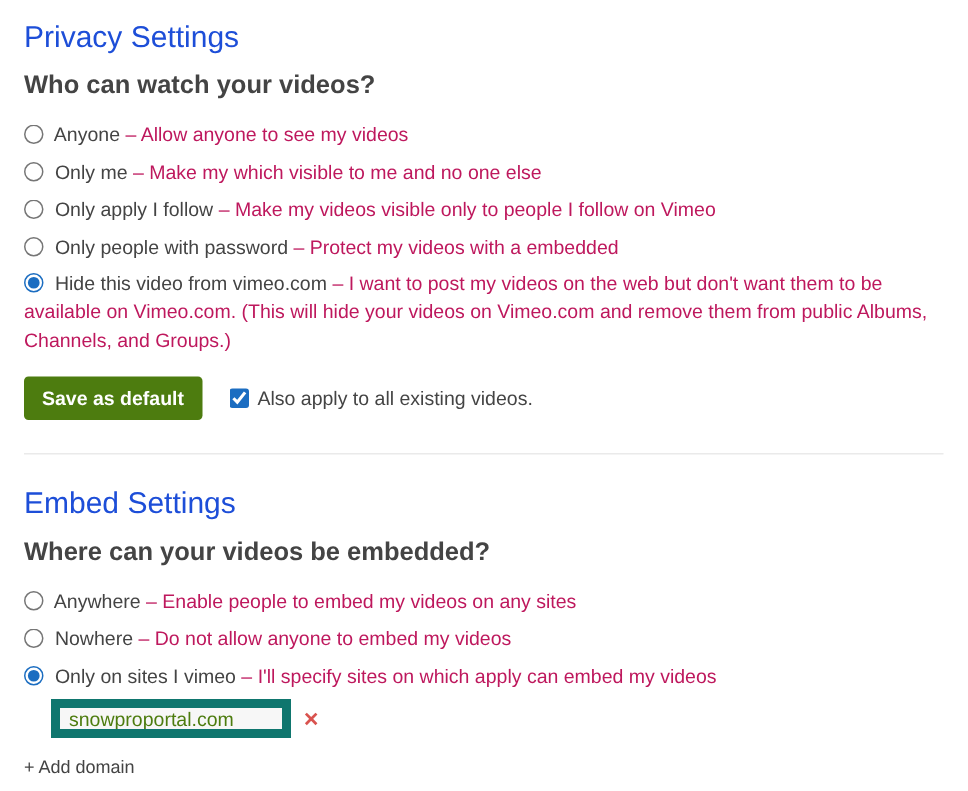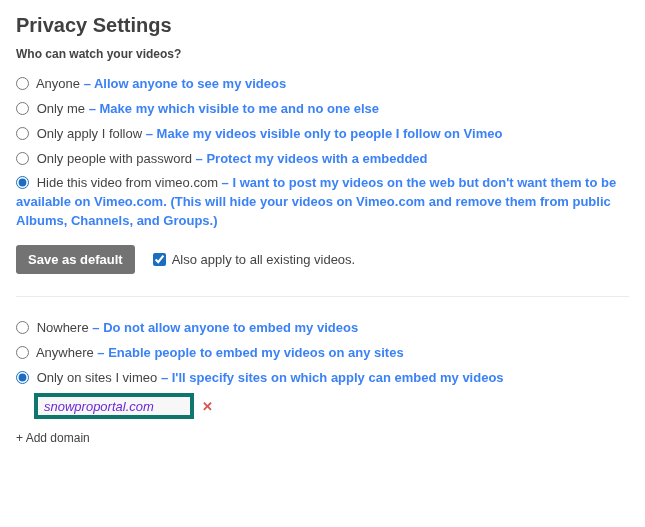--- a/index.html
+++ b/index.html
@@ -7,26 +7,26 @@
     font-family: "Helvetica Neue", Helvetica, Arial, sans-serif;
     font-size: 13px;
     color: #444;
     margin: 0;
     padding: 14px 16px;
     width: 645px;
     background: #fff;
   }
   h2.section-title {
     font-size: 20px;
-    font-weight: bold;
-    color: #404040;
+    font-weight: normal;
+    color: #1d4ed8;
     margin: 0 0 10px 0;
   }
   h3.section-subtitle {
-    font-size: 12px;
+    font-size: 17px;
     font-weight: bold;
     color: #444;
     margin: 0 0 14px 0;
   }
   .radio-row {
     display: block;
     margin: 0 0 6px 0;
     line-height: 1.45;
     font-size: 13px;
     color: #999;
@@ -34,31 +34,31 @@
   .radio-row input[type="radio"] {
     margin: 0 4px 0 0;
     vertical-align: -2px;
     accent-color: #1b6dc1;
   }
   .radio-row .opt-label {
     color: #444;
     font-weight: normal;
   }
   .radio-row .opt-desc {
-    color: #3b82f6;
-    font-weight: bold;
+    color: #be185d;
+    font-weight: normal;
   }
   .actions {
     margin-top: 14px;
     display: flex;
     align-items: center;
     gap: 18px;
   }
   .btn {
-    background: #737373;
+    background: #4d7c0f;
     color: #fff;
     font-weight: bold;
     font-size: 13px;
     border: none;
     border-radius: 3px;
     padding: 7px 12px;
     cursor: pointer;
   }
   .apply-wrap {
     display: flex;
@@ -77,27 +77,26 @@
   }
   .domain-input-row {
     display: flex;
     align-items: center;
     gap: 8px;
     margin: 6px 0 4px 18px;
   }
   .domain-input {
     width: 160px;
     height: 26px;
-    border: 4px solid #0f766e;
+    border: 6px solid #0f766e;
     background: #f7f7f7;
     padding: 2px 6px;
     font-size: 13px;
-    color: #6d28d9;
+    color: #4d7c0f;
     outline: none;
-    font-style: italic;
   }
   .remove-x {
     color: #d9534f;
     font-weight: bold;
     font-size: 13px;
     cursor: pointer;
     user-select: none;
   }
   .add-domain {
     font-size: 12px;
@@ -150,31 +149,33 @@
     <label class="apply-wrap">
       <input type="checkbox" checked="" style="">
       <span>Also apply to all existing videos.</span>
     </label>
   </div>
 </section>
 
 <hr class="divider">
 
 <section>
+  <h2 class="section-title">Embed Settings</h2>
+  <h3 class="section-subtitle">Where can your videos be embedded?</h3>
+
+  <label class="radio-row">
+    <input type="radio" name="embed" style="">
+    <span class="opt-label">Anywhere</span>
+    <span class="opt-desc"> – <span>Enable people to embed my videos on any sites</span></span>
+  </label>
 
   <label class="radio-row">
     <input type="radio" name="embed" style="">
     <span class="opt-label">Nowhere</span>
     <span class="opt-desc"> – <span>Do not allow anyone to embed my videos</span></span>
-  </label>
-
-  <label class="radio-row">
-    <input type="radio" name="embed" style="">
-    <span class="opt-label">Anywhere</span>
-    <span class="opt-desc"> – <span>Enable people to embed my videos on any sites</span></span>
   </label>
 
   <label class="radio-row">
     <input type="radio" name="embed" checked="" style="">
     <span class="opt-label">Only on sites I vimeo</span>
     <span class="opt-desc"> – <span>I'll specify sites on which apply can embed my videos</span></span>
   </label>
 
   <div class="domain-input-row">
     <input type="text" class="domain-input" value="snowproportal.com" style="">

